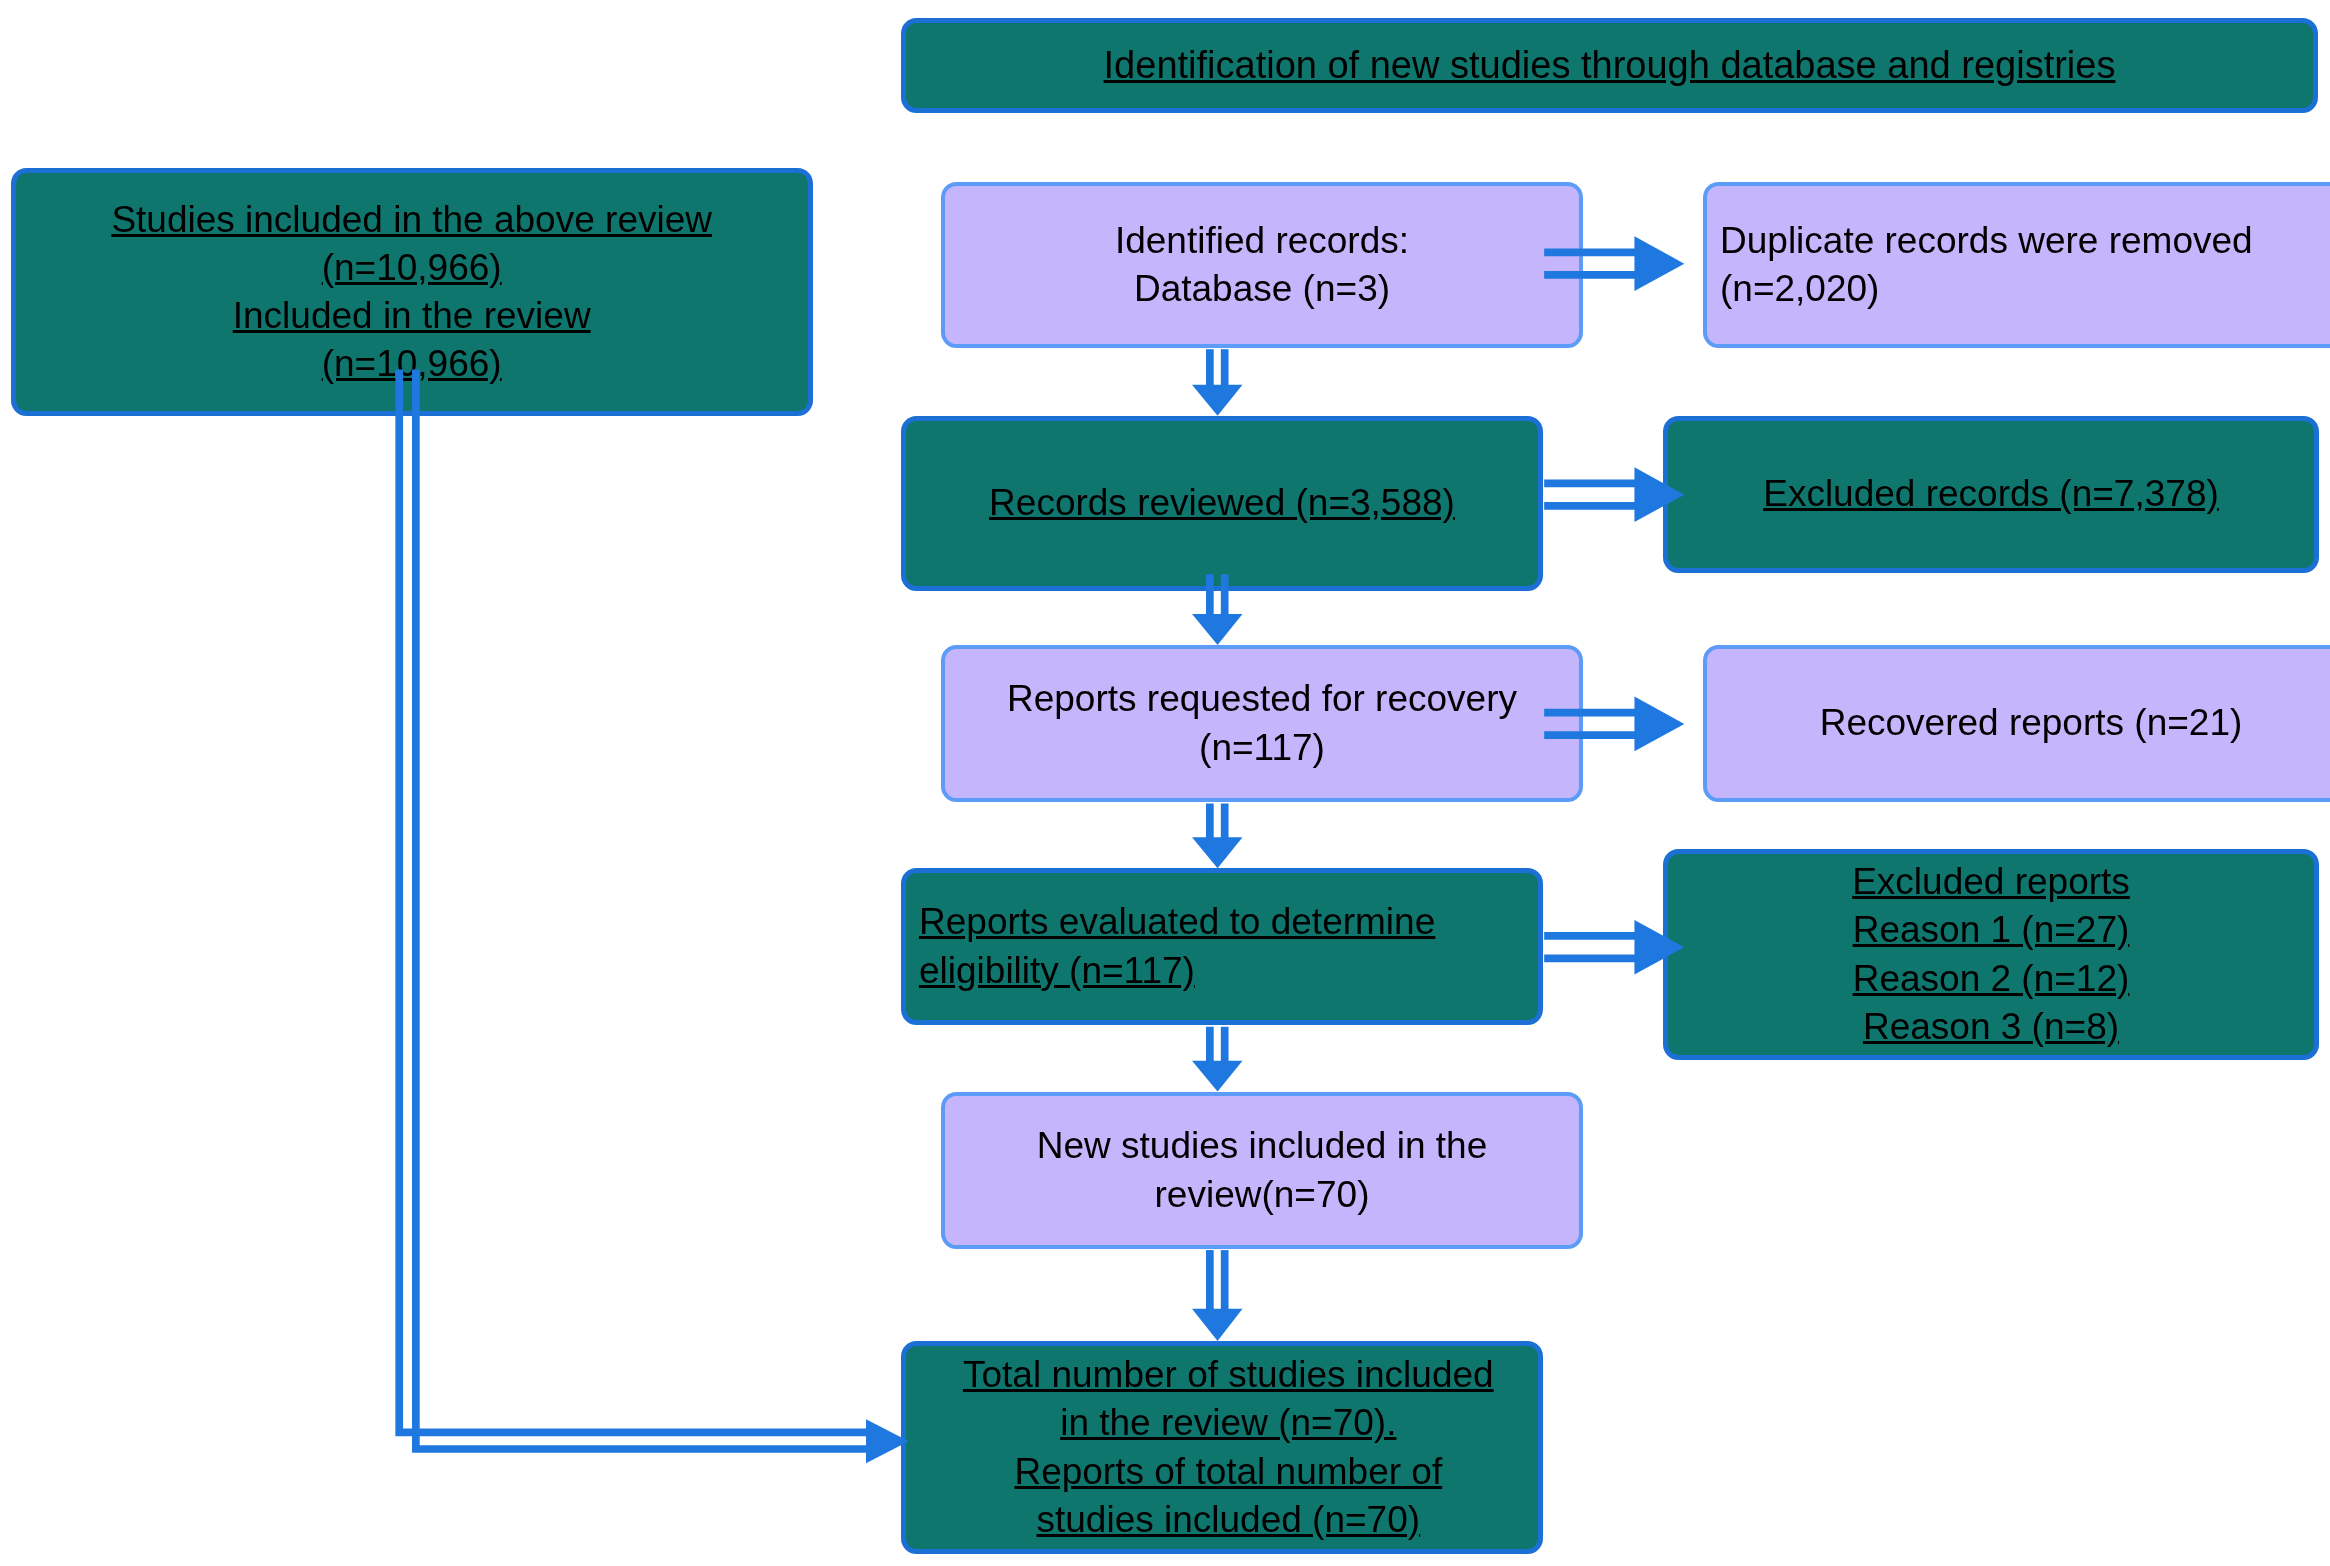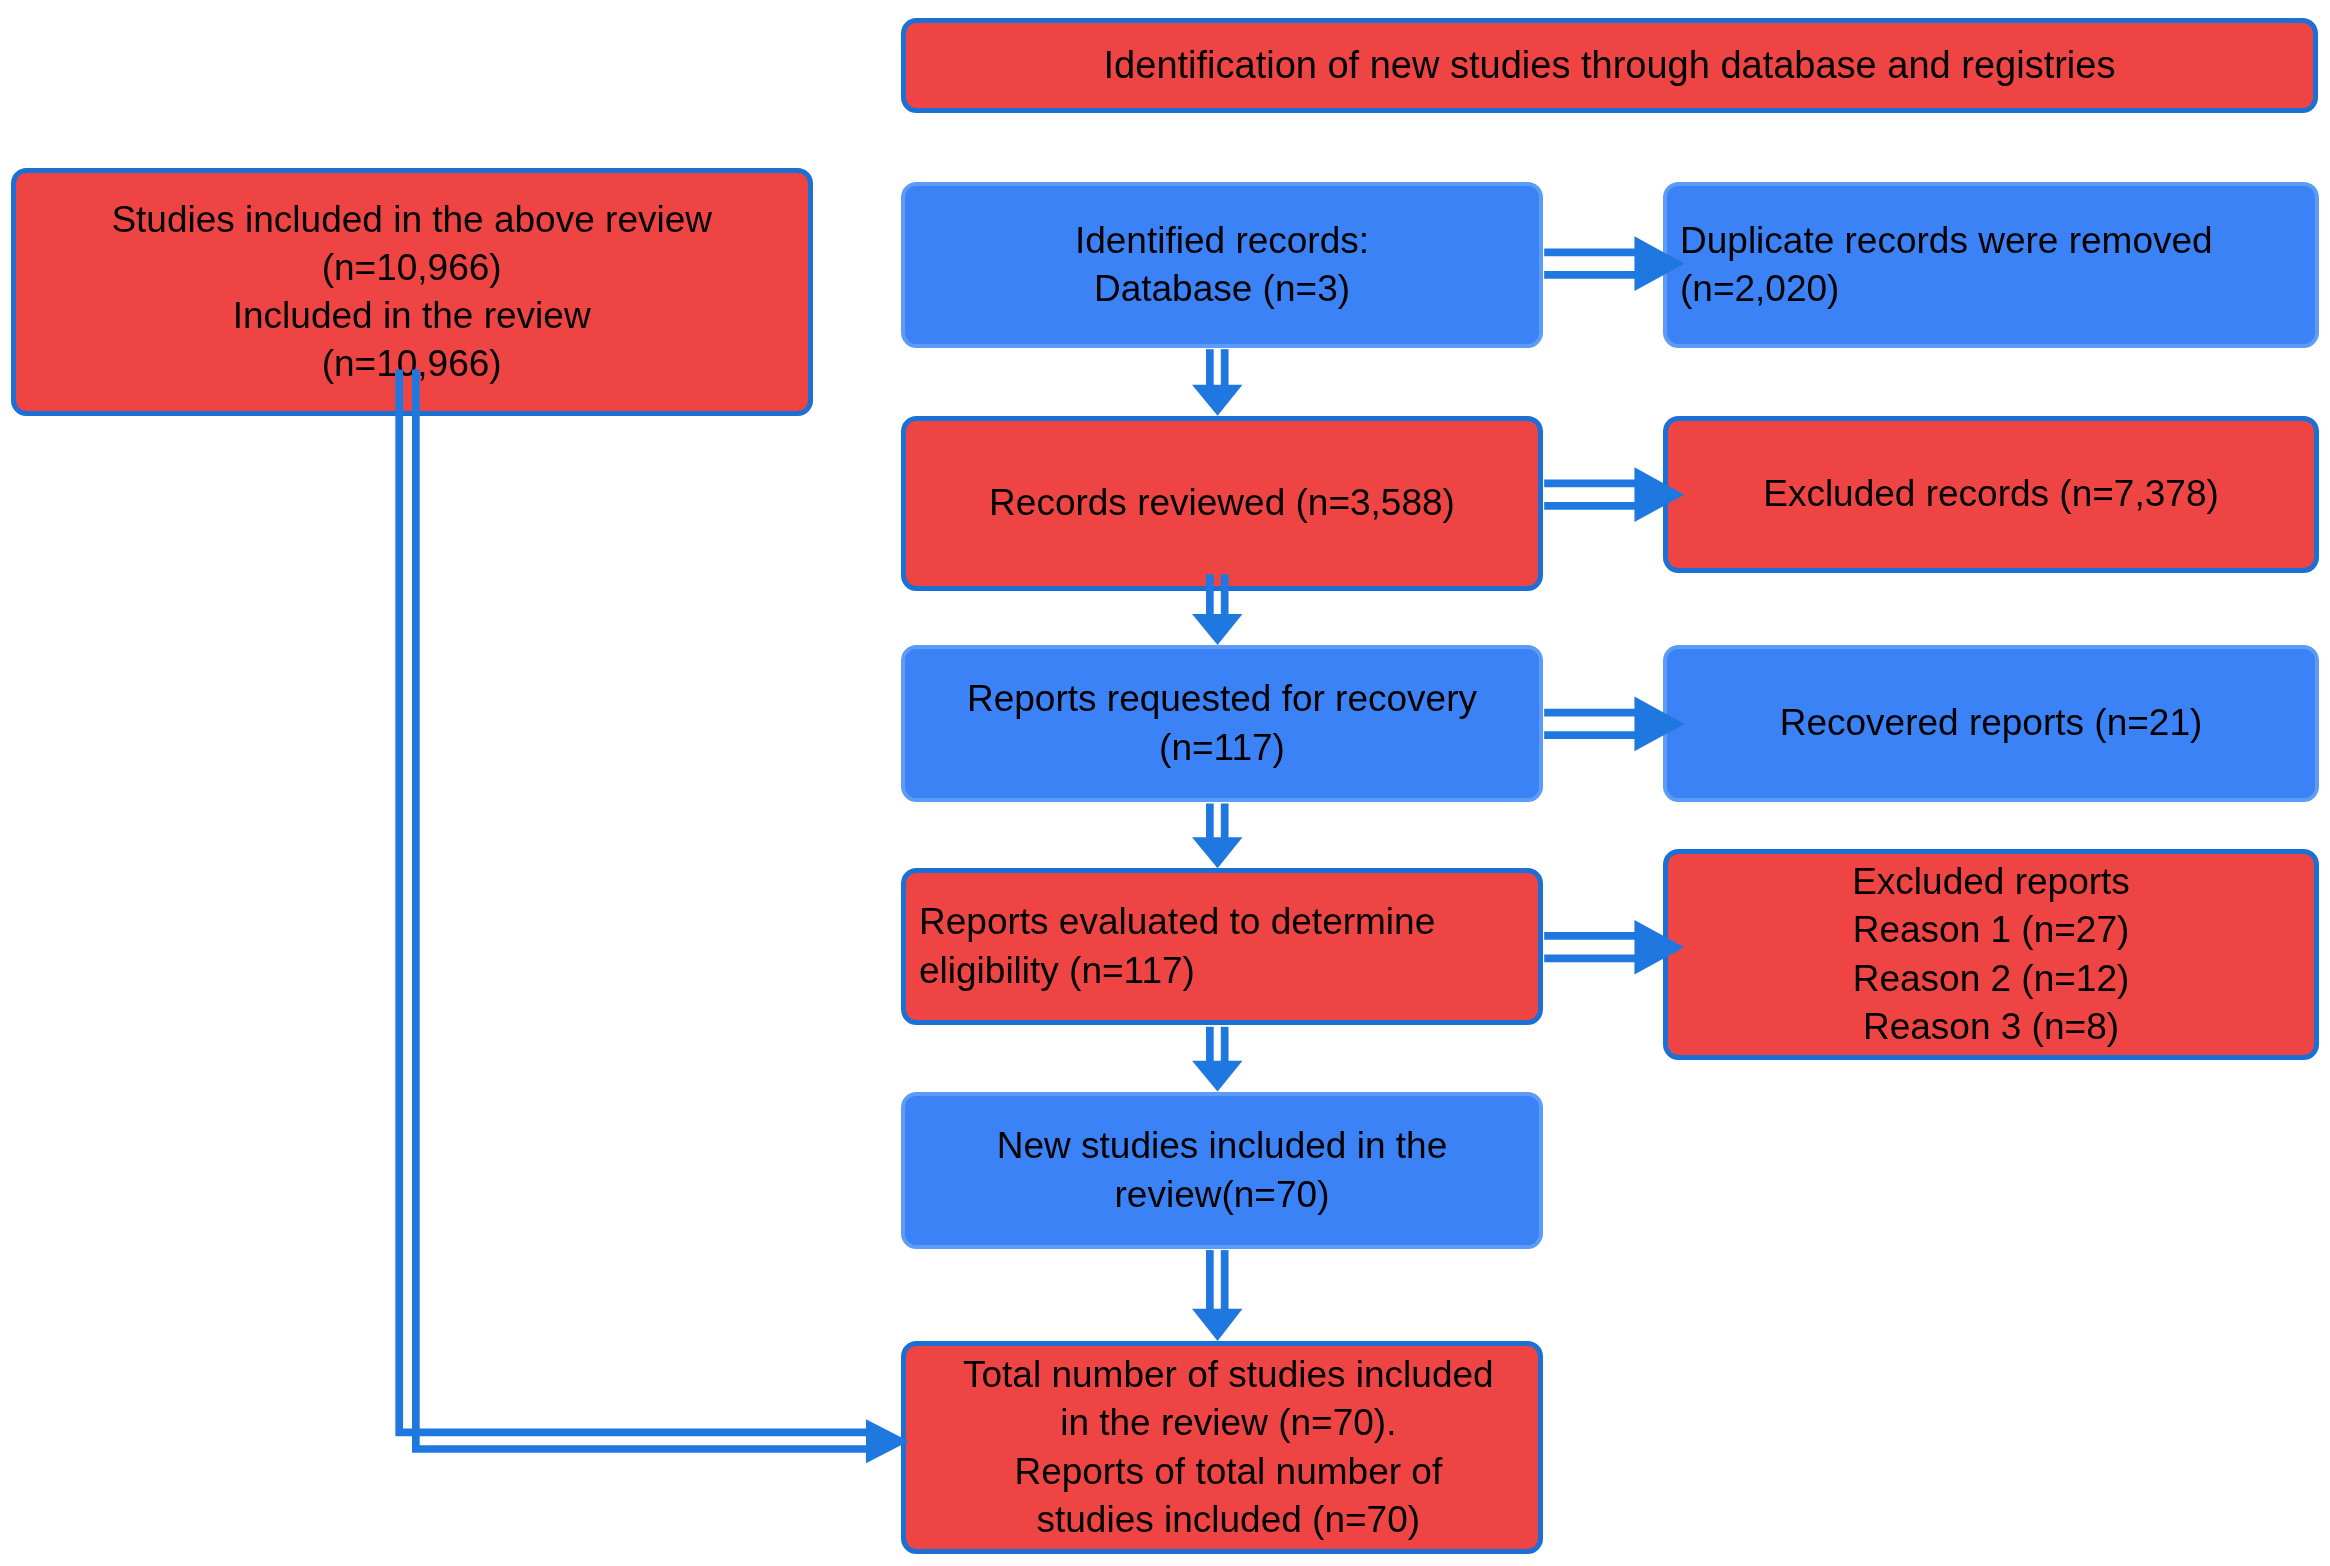--- a/index.html
+++ b/index.html
@@ -26,26 +26,28 @@
     justify-content: center;
     text-align: center;
     color: #000000;
     line-height: 1.30;
     padding: 6px 15.4px;
     white-space: pre-line;
     font-size: 37px;
     letter-spacing: 0px;
   }
   .node.dark {
-    background: #ef4444;
+    background: #0f766e;
     border: 5.3px solid #1C6FD4;
+    text-decoration: underline;
   }
   .node.light {
-    background: #3b82f6;
+    background: #c4b5fd;
     border: 4.8px solid #5C9CF6;
+    margin-left: 40px;
   }
   .node.left-text {
     text-align: left;
     justify-content: flex-start;
   }
 
   
   .conn {
     position: absolute;
   }

